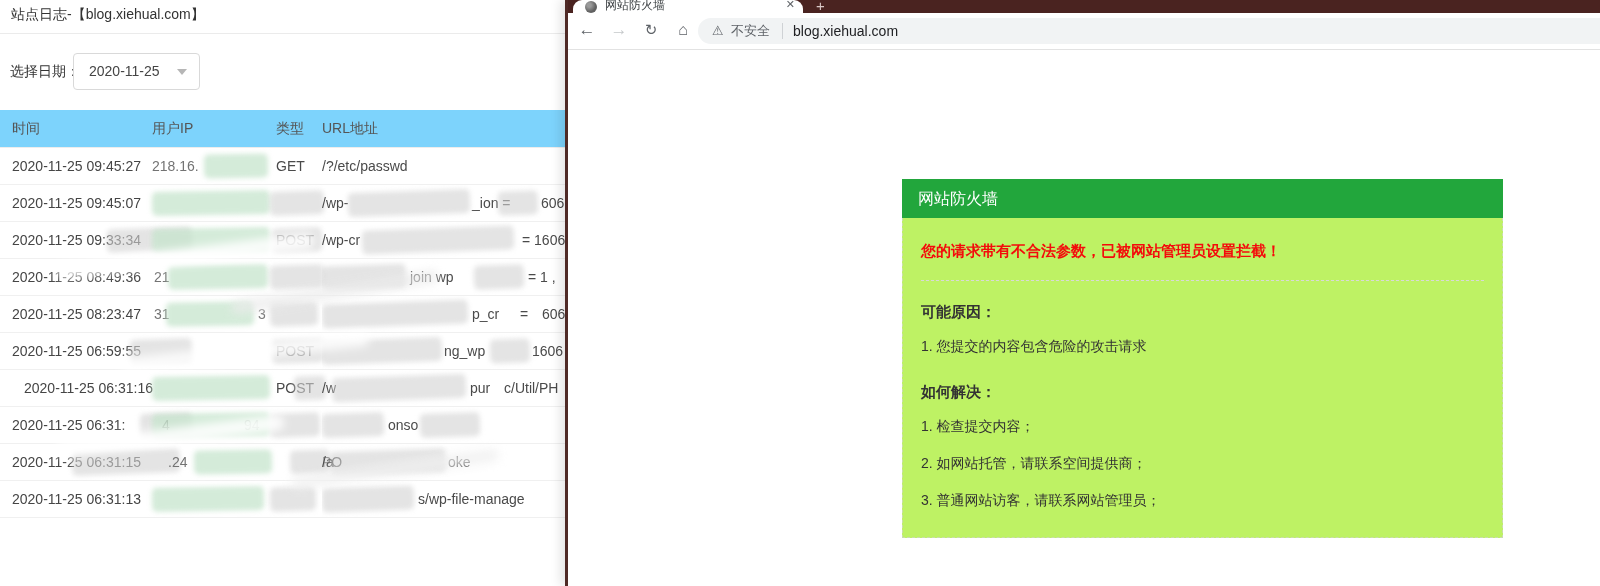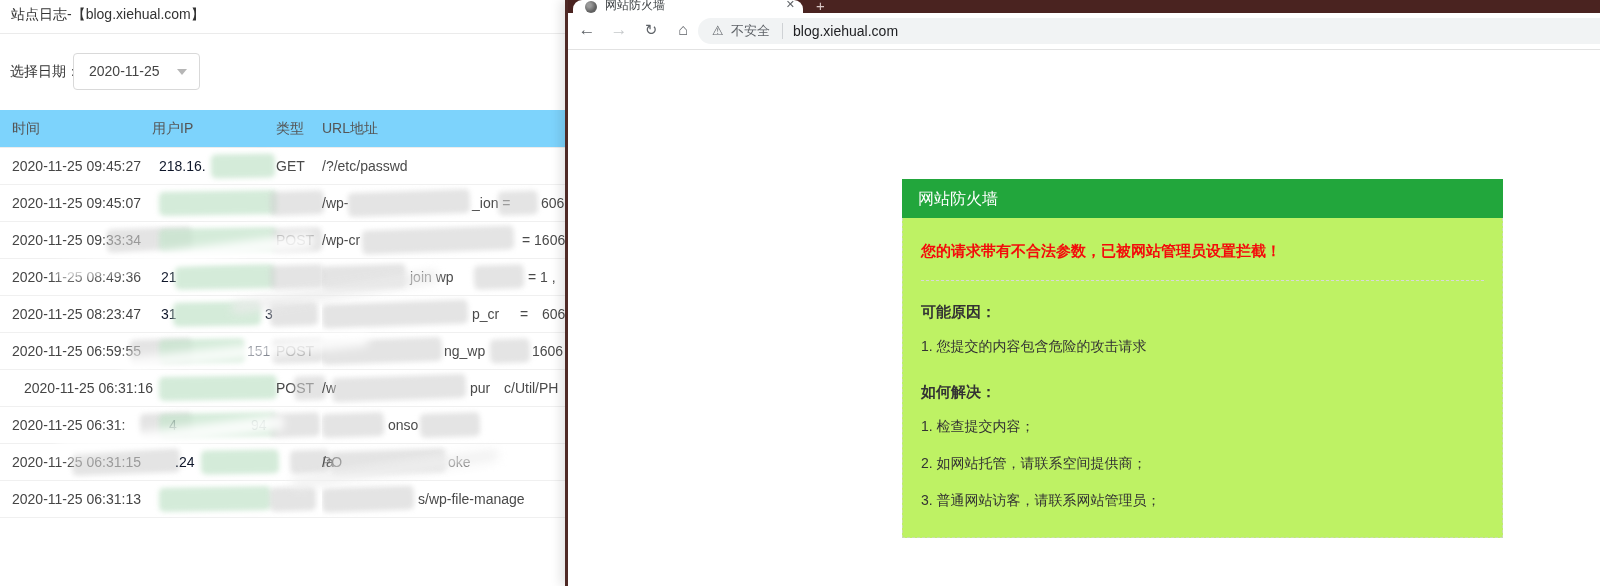--- a/index.html
+++ b/index.html
@@ -16,21 +16,21 @@
     border-radius:4px;background:#fff;box-sizing:border-box;cursor:pointer;}
   .date-value{position:absolute;left:15px;top:0;line-height:35px;font-size:14px;color:#444;}
   .date-caret{position:absolute;right:12px;top:15px;width:0;height:0;border-left:5px solid transparent;
     border-right:5px solid transparent;border-top:6px solid #b6b6b6;}
   .log-table{position:absolute;left:0;top:110px;width:565px;}
   .thead{position:relative;height:37px;background:#7dd3fc;border-bottom:1px solid #ededed;}
   .thead span{position:absolute;top:0;line-height:37px;font-size:14px;color:#555;}
   .trow{position:relative;height:36px;border-bottom:1px solid #f0f0f0;background:#fff;}
   .cell{position:absolute;top:0;height:36px;}
   .cell-time{left:12px;width:138px;}
-  .cell-ip{left:159px;width:122px;color:#0f172a;}
+  .cell-ip{left:152px;width:122px;color:#737373;}
   .cell-type{left:276px;width:44px;}
   .cell-url{left:322px;width:243px;overflow:hidden;}
   .frag{position:absolute;top:0;line-height:36px;font-size:14px;white-space:nowrap;color:inherit;}
   .cell-time .frag{color:#454545;}
   .cell-type .frag,.cell-url .frag{color:#4a4a4a;}
   .smudge{position:absolute;top:6px;height:24px;border-radius:5px;filter:blur(2.5px);}
   .sm-gray{background:rgba(210,210,210,0.60);transform:rotate(-2deg);}
   .sm-green{background:rgba(198,228,204,0.75);transform:rotate(-1deg);}
   .streak{position:absolute;filter:blur(4px);border-radius:10px;pointer-events:none;}
   
@@ -172,24 +172,20 @@
             <span class="frag" style="left: 198px;">=</span>
             <span class="frag" style="left: 220px;">606</span>
             <div class="smudge sm-gray" style="left: 0px; width: 146px;"></div>
           </div>
         </div>
         <div class="trow">
           <div class="cell cell-time">
             <span class="frag" style="left: 0px;">2020-11-25 06:59:55</span>
             <div class="smudge sm-gray" style="left: 118px; width: 62px;"></div>
           </div>
-          <div class="cell cell-ip">
-            <span class="frag" style="left: 88px;">151</span>
-            <div class="smudge sm-green" style="left: 0px; width: 86px;"></div>
-          </div>
           <div class="cell cell-type">
             <span class="frag" style="left: 0px;">POST</span>
             <div class="smudge sm-gray" style="left: -4px; width: 52px;"></div>
           </div>
           <div class="cell cell-url">
             <span class="frag" style="left: 122px;">ng_wp</span>
             <span class="frag" style="left: 210px;">1606</span>
             <div class="smudge sm-gray" style="left: 0px; width: 120px;"></div>
             <div class="smudge sm-gray" style="left: 168px; width: 40px;"></div>
           </div>

